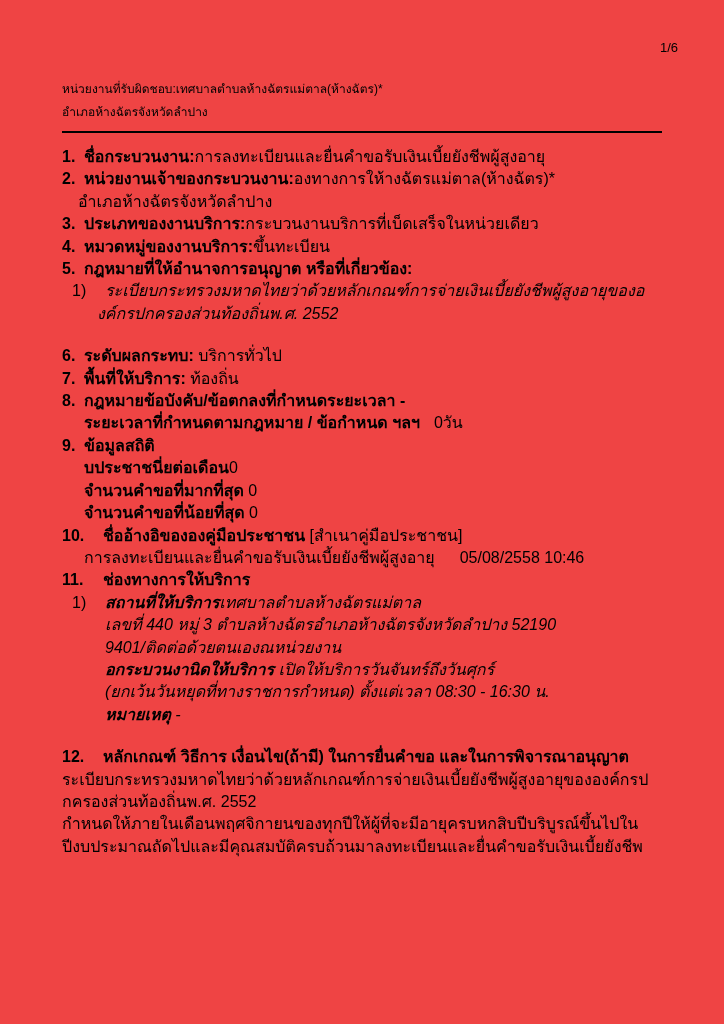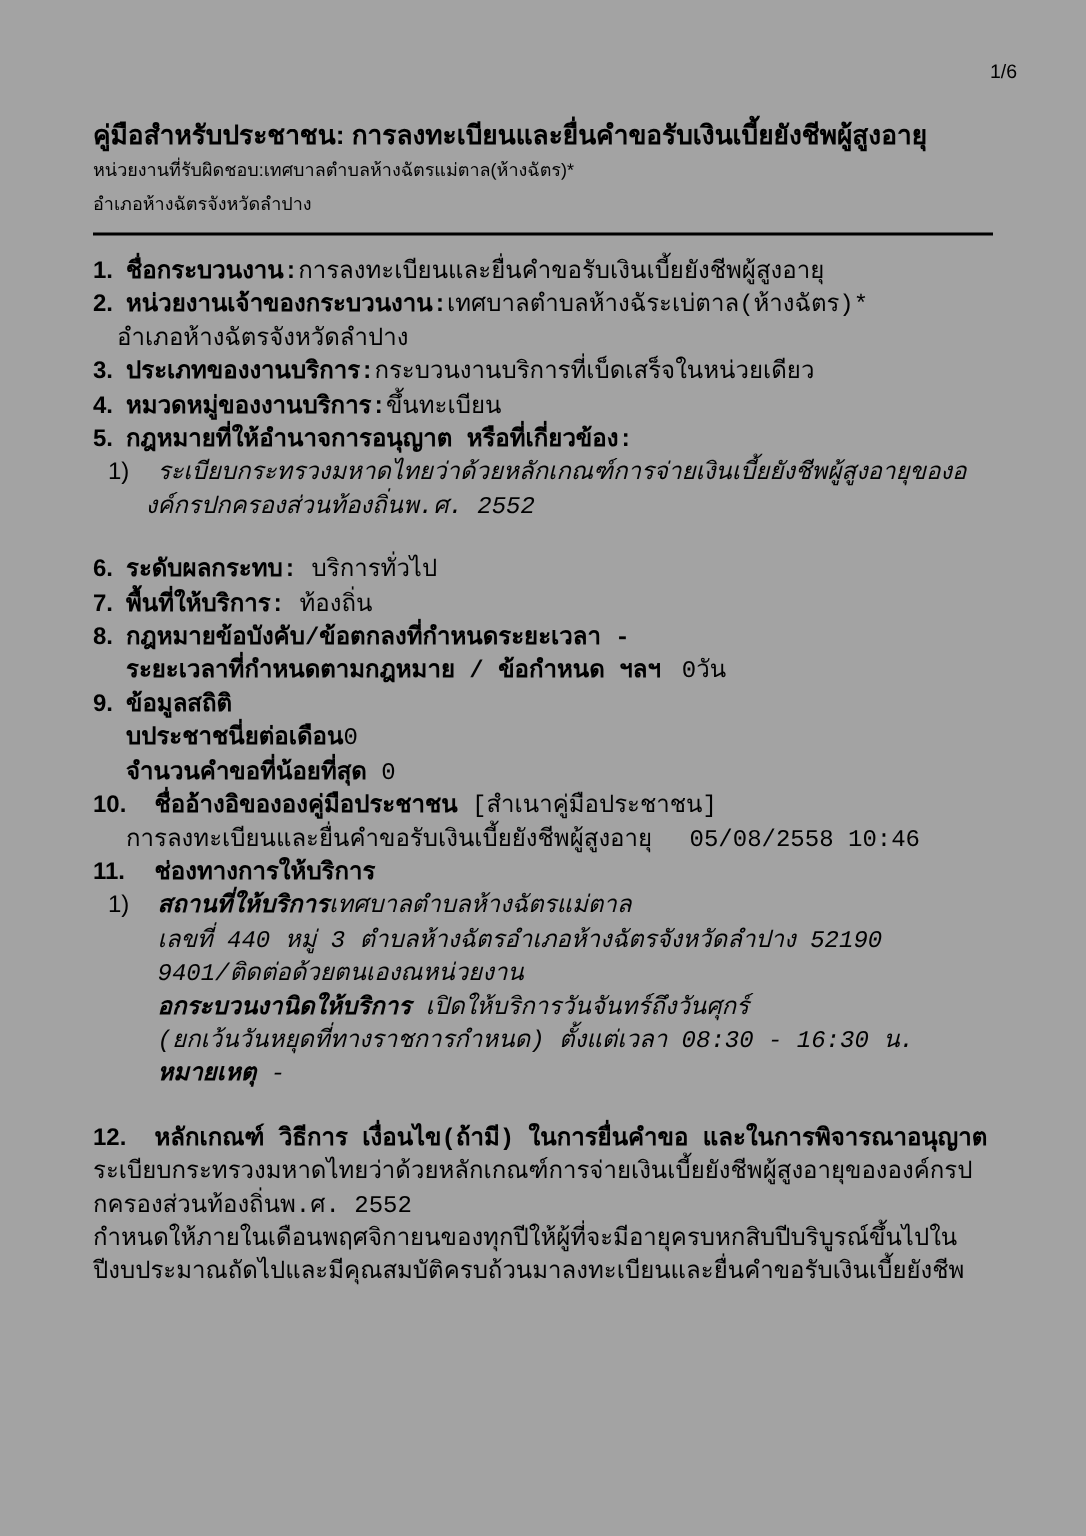--- a/index.html
+++ b/index.html
@@ -1,34 +1,34 @@
 <!DOCTYPE html>
 <html><head>
 <meta charset="utf-8">
 <style>
   * { margin:0; padding:0; box-sizing:border-box; }
   html,body { background:#ffffff; }
   .page {
     position:relative;
     width:724px; height:1024px;
-    background:#a3a3a3;
+    background:#ef4444;
     color:#000000;
     font-family:"Liberation Sans", sans-serif;
     overflow:hidden;
   }
   .pageno {
     position:absolute; top:40px; right:46px;
     font-size:13px; color:#000;
   }
   .content { position:absolute; left:62px; top:78px; width:600px; }
   .title { font-size:17.5px; font-weight:bold; line-height:24px; white-space:nowrap; }
   .hline { font-size:12px; line-height:23px; white-space:nowrap; }
   .rule { border-top:2px solid #000; margin-top:7px; margin-bottom:13px; width:600px; }
   .row { display:flex; align-items:flex-start; font-size:16px; line-height:22.4px; }
-  .row .txt { flex:1; white-space:nowrap;font-family:Liberation Mono, monospace; }
+  .row .txt { flex:1; white-space:nowrap; }
   .n  { flex:0 0 22px; font-weight:bold; white-space:nowrap; }
   .nw { flex:0 0 41px; font-weight:bold; white-space:nowrap; }
   .sn { flex:0 0 33px; font-weight:normal; white-space:nowrap; }
   .b { font-weight:bold; }
   .i { font-style:italic; }
   .bi { font-weight:bold; font-style:italic; }
   .sub { padding-left:10px; }
   .subwrap { padding-left:35px;justify-content:flex-end; }
   .cont2 { padding-left:16px; }
   .cont { padding-left:22px;align-items:flex-end; }
@@ -39,33 +39,32 @@
 </style>
 </head>
 <body>
 
 <div class="page">
 
   <div class="pageno">1/6</div>
 
   <div class="content">
 
-    <div class="title">คู่มือสำหรับประชาชน: การลงทะเบียนและยื่นคำขอรับเงินเบี้ยยังชีพผู้สูงอายุ</div>
     <div class="hline">หน่วยงานที่รับผิดชอบ:เทศบาลตำบลห้างฉัตรแม่ตาล(ห้างฉัตร)*</div>
     <div class="hline">อำเภอห้างฉัตรจังหวัดลำปาง</div>
     <div class="rule"></div>
 
     <div class="row">
       <span class="n">1.</span>
       <span class="txt"><span class="b">ชื่อกระบวนงาน:</span><span>การลงทะเบียนและยื่นคำขอรับเงินเบี้ยยังชีพผู้สูงอายุ</span></span>
     </div>
 
     <div class="row">
       <span class="n">2.</span>
-      <span class="txt"><span class="b">หน่วยงานเจ้าของกระบวนงาน:</span><span>เทศบาลตำบลห้างฉัระเบ่ตาล(ห้างฉัตร)*</span></span>
+      <span class="txt"><span class="b">หน่วยงานเจ้าของกระบวนงาน:</span><span>องทางการให้างฉัตรแม่ตาล(ห้างฉัตร)*</span></span>
     </div>
     <div class="row cont2">
       <span class="txt">อำเภอห้างฉัตรจังหวัดลำปาง</span>
     </div>
 
     <div class="row">
       <span class="n">3.</span>
       <span class="txt"><span class="b">ประเภทของงานบริการ:</span><span>กระบวนงานบริการที่เบ็ดเสร็จในหน่วยเดียว</span></span>
     </div>
 
@@ -105,20 +104,23 @@
     <div class="row cont">
       <span class="txt"><span class="b">ระยะเวลาที่กำหนดตามกฎหมาย / ข้อกำหนด ฯลฯ</span><span class="gapval">0วัน</span></span>
     </div>
 
     <div class="row">
       <span class="n">9.</span>
       <span class="txt b">ข้อมูลสถิติ</span>
     </div>
     <div class="row cont">
       <span class="txt"><span class="b">บประชาชนี่ยต่อเดือน</span><span>0</span></span>
+    </div>
+    <div class="row cont">
+      <span class="txt"><span class="b">จำนวนคำขอที่มากที่สุด</span><span> 0</span></span>
     </div>
     <div class="row cont">
       <span class="txt"><span class="b">จำนวนคำขอที่น้อยที่สุด</span><span> 0</span></span>
     </div>
 
     <div class="row">
       <span class="nw">10.</span>
       <span class="txt"><span class="b">ชื่ออ้างอิขององคู่มือประชาชน</span><span> [สำเนาคู่มือประชาชน]</span></span>
     </div>
     <div class="row cont">

